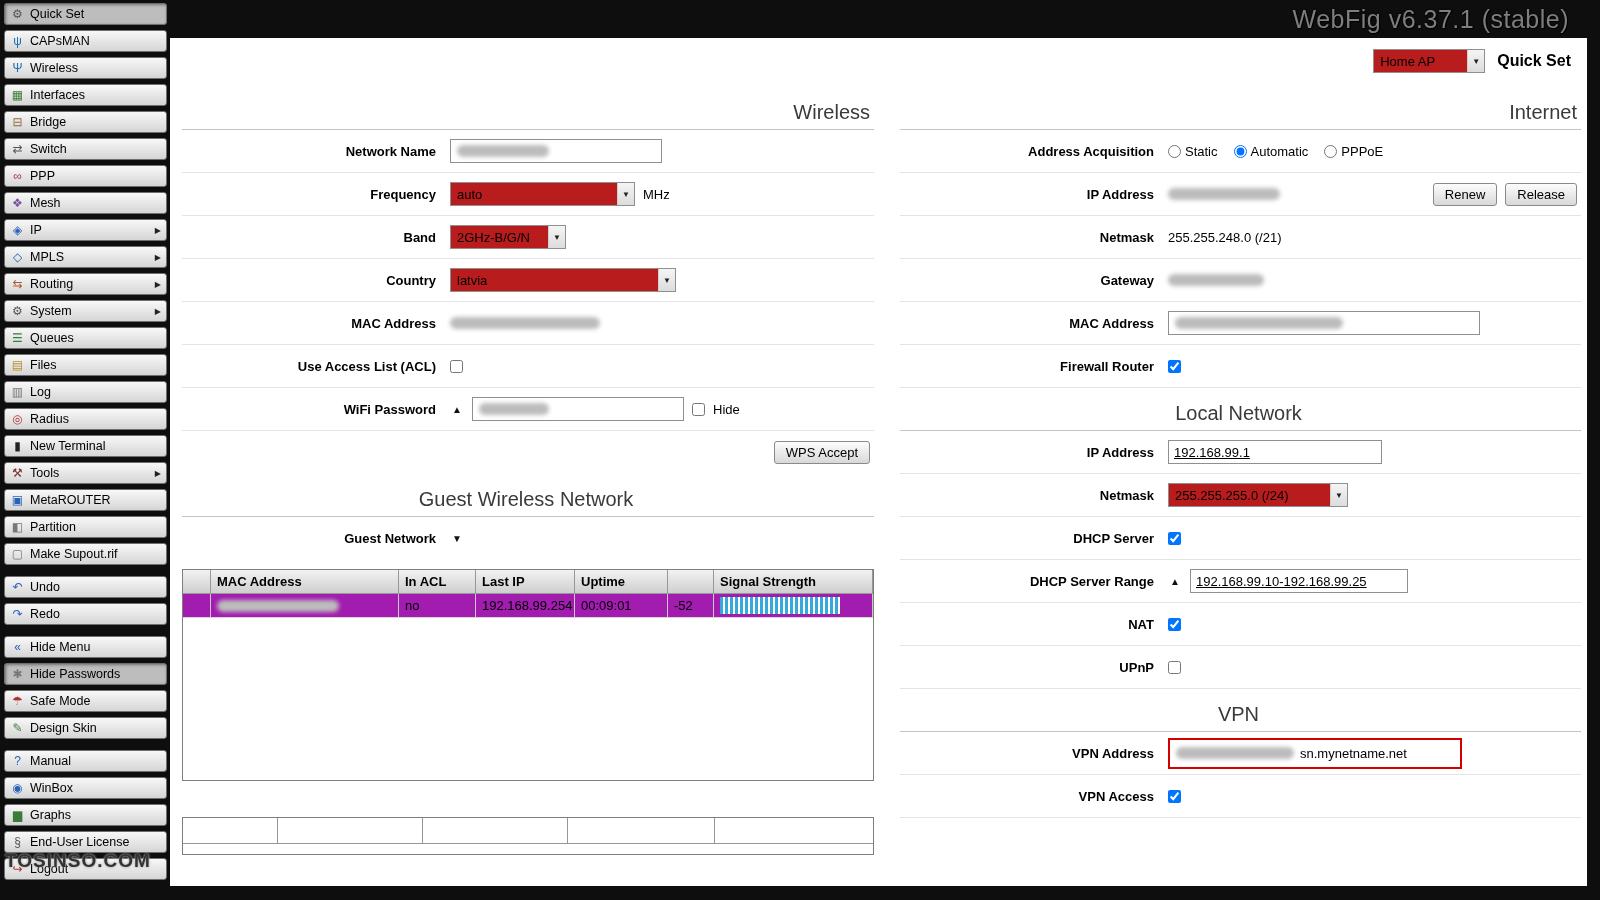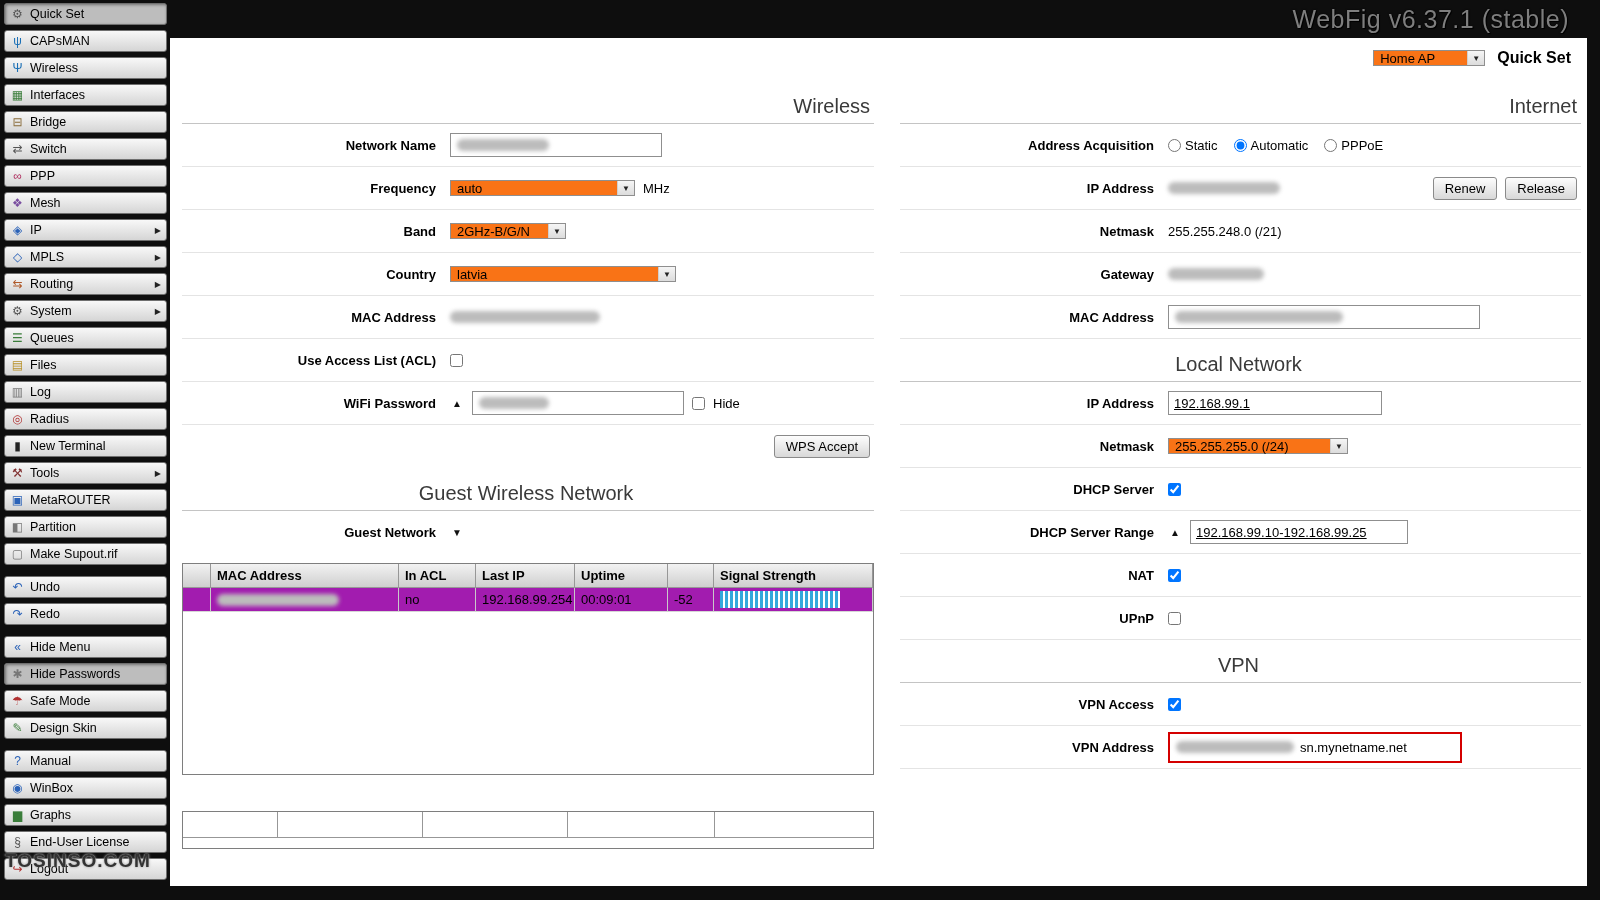--- a/index.html
+++ b/index.html
@@ -44,21 +44,21 @@
   .frow.noline { border-bottom:none; }
   .flabel { width:268px; text-align:right; font-weight:bold; font-size:13px; padding-right:14px; flex-shrink:0; }
   .fctrl { display:flex; align-items:center; gap:8px; flex:1; min-width:0; }
   .unit { font-size:13px; }
   .plain { font-size:13px; }
   .collapse { font-size:10px; color:#111; width:14px; text-align:center; cursor:pointer; }
 
   .tinput { height:24px; border:1px solid #8f8f8f; background:#fff; display:flex; align-items:center;
     padding:0 6px; font-size:13px;text-decoration:underline; }
   input.tinput { display:inline-block; padding:0 5px; }
-  .sel { height:16px; border:1px solid #8f8f8f; background:#f97316; display:flex; align-items:center;
+  .sel { height:24px; border:1px solid #8f8f8f; background:#b91c1c; display:flex; align-items:center;
     font-size:13px; padding-left:6px; cursor:pointer; }
   .sel-text { flex:1; white-space:nowrap; overflow:hidden; }
   .sel-arrow { margin-left:6px; width:17px; height:100%; display:flex; align-items:center;
     justify-content:center; font-size:8px; color:#222; border-left:1px solid #cfcfcf;
     background:linear-gradient(#f5f5f5,#dcdcdc); }
 
   .btn { background:linear-gradient(#fdfdfd,#d8d8d8); border:1px solid #8a8a8a; border-radius:3px;
     padding:3px 11px; font-size:13px; cursor:pointer; }
 
   .blur { display:inline-block; height:12px; border-radius:7px; background:#bcbcbc; filter:blur(2px); }
@@ -411,20 +411,26 @@
 
           <div class="frow">
             <div class="flabel">MAC Address</div>
             <div class="fctrl">
               <div class="tinput" style="width:312px;">
                 <span class="blur" style="width:168px;"></span>
               </div>
             </div>
           </div>
 
+          <div class="frow">
+            <div class="flabel">Firewall Router</div>
+            <div class="fctrl">
+              <input type="checkbox" checked="" style="">
+            </div>
+          </div>
 
           <div class="section-title mt-sm">Local Network</div>
 
           <div class="frow">
             <div class="flabel">IP Address</div>
             <div class="fctrl">
               <input class="tinput" style="width: 214px;" value="192.168.99.1">
             </div>
           </div>
 
@@ -463,34 +469,34 @@
           <div class="frow">
             <div class="flabel">UPnP</div>
             <div class="fctrl">
               <input type="checkbox" style="">
             </div>
           </div>
 
           <div class="section-title mt-sm">VPN</div>
 
           <div class="frow">
-            <div class="flabel">VPN Access</div>
-            <div class="fctrl">
-              <input type="checkbox" checked="" style="">
-            </div>
-          </div>
-
-          <div class="frow">
             <div class="flabel">VPN Address</div>
             <div class="fctrl">
               <div class="redbox">
                 <span class="blur" style="width:118px;"></span>
                 <span class="sfx">sn.mynetname.net</span>
               </div>
             </div>
           </div>
 
+          <div class="frow">
+            <div class="flabel">VPN Access</div>
+            <div class="fctrl">
+              <input type="checkbox" checked="" style="">
+            </div>
+          </div>
+
 
         </div>
       </div>
     </div>
   </div>
 </div>
 
 </body></html>

